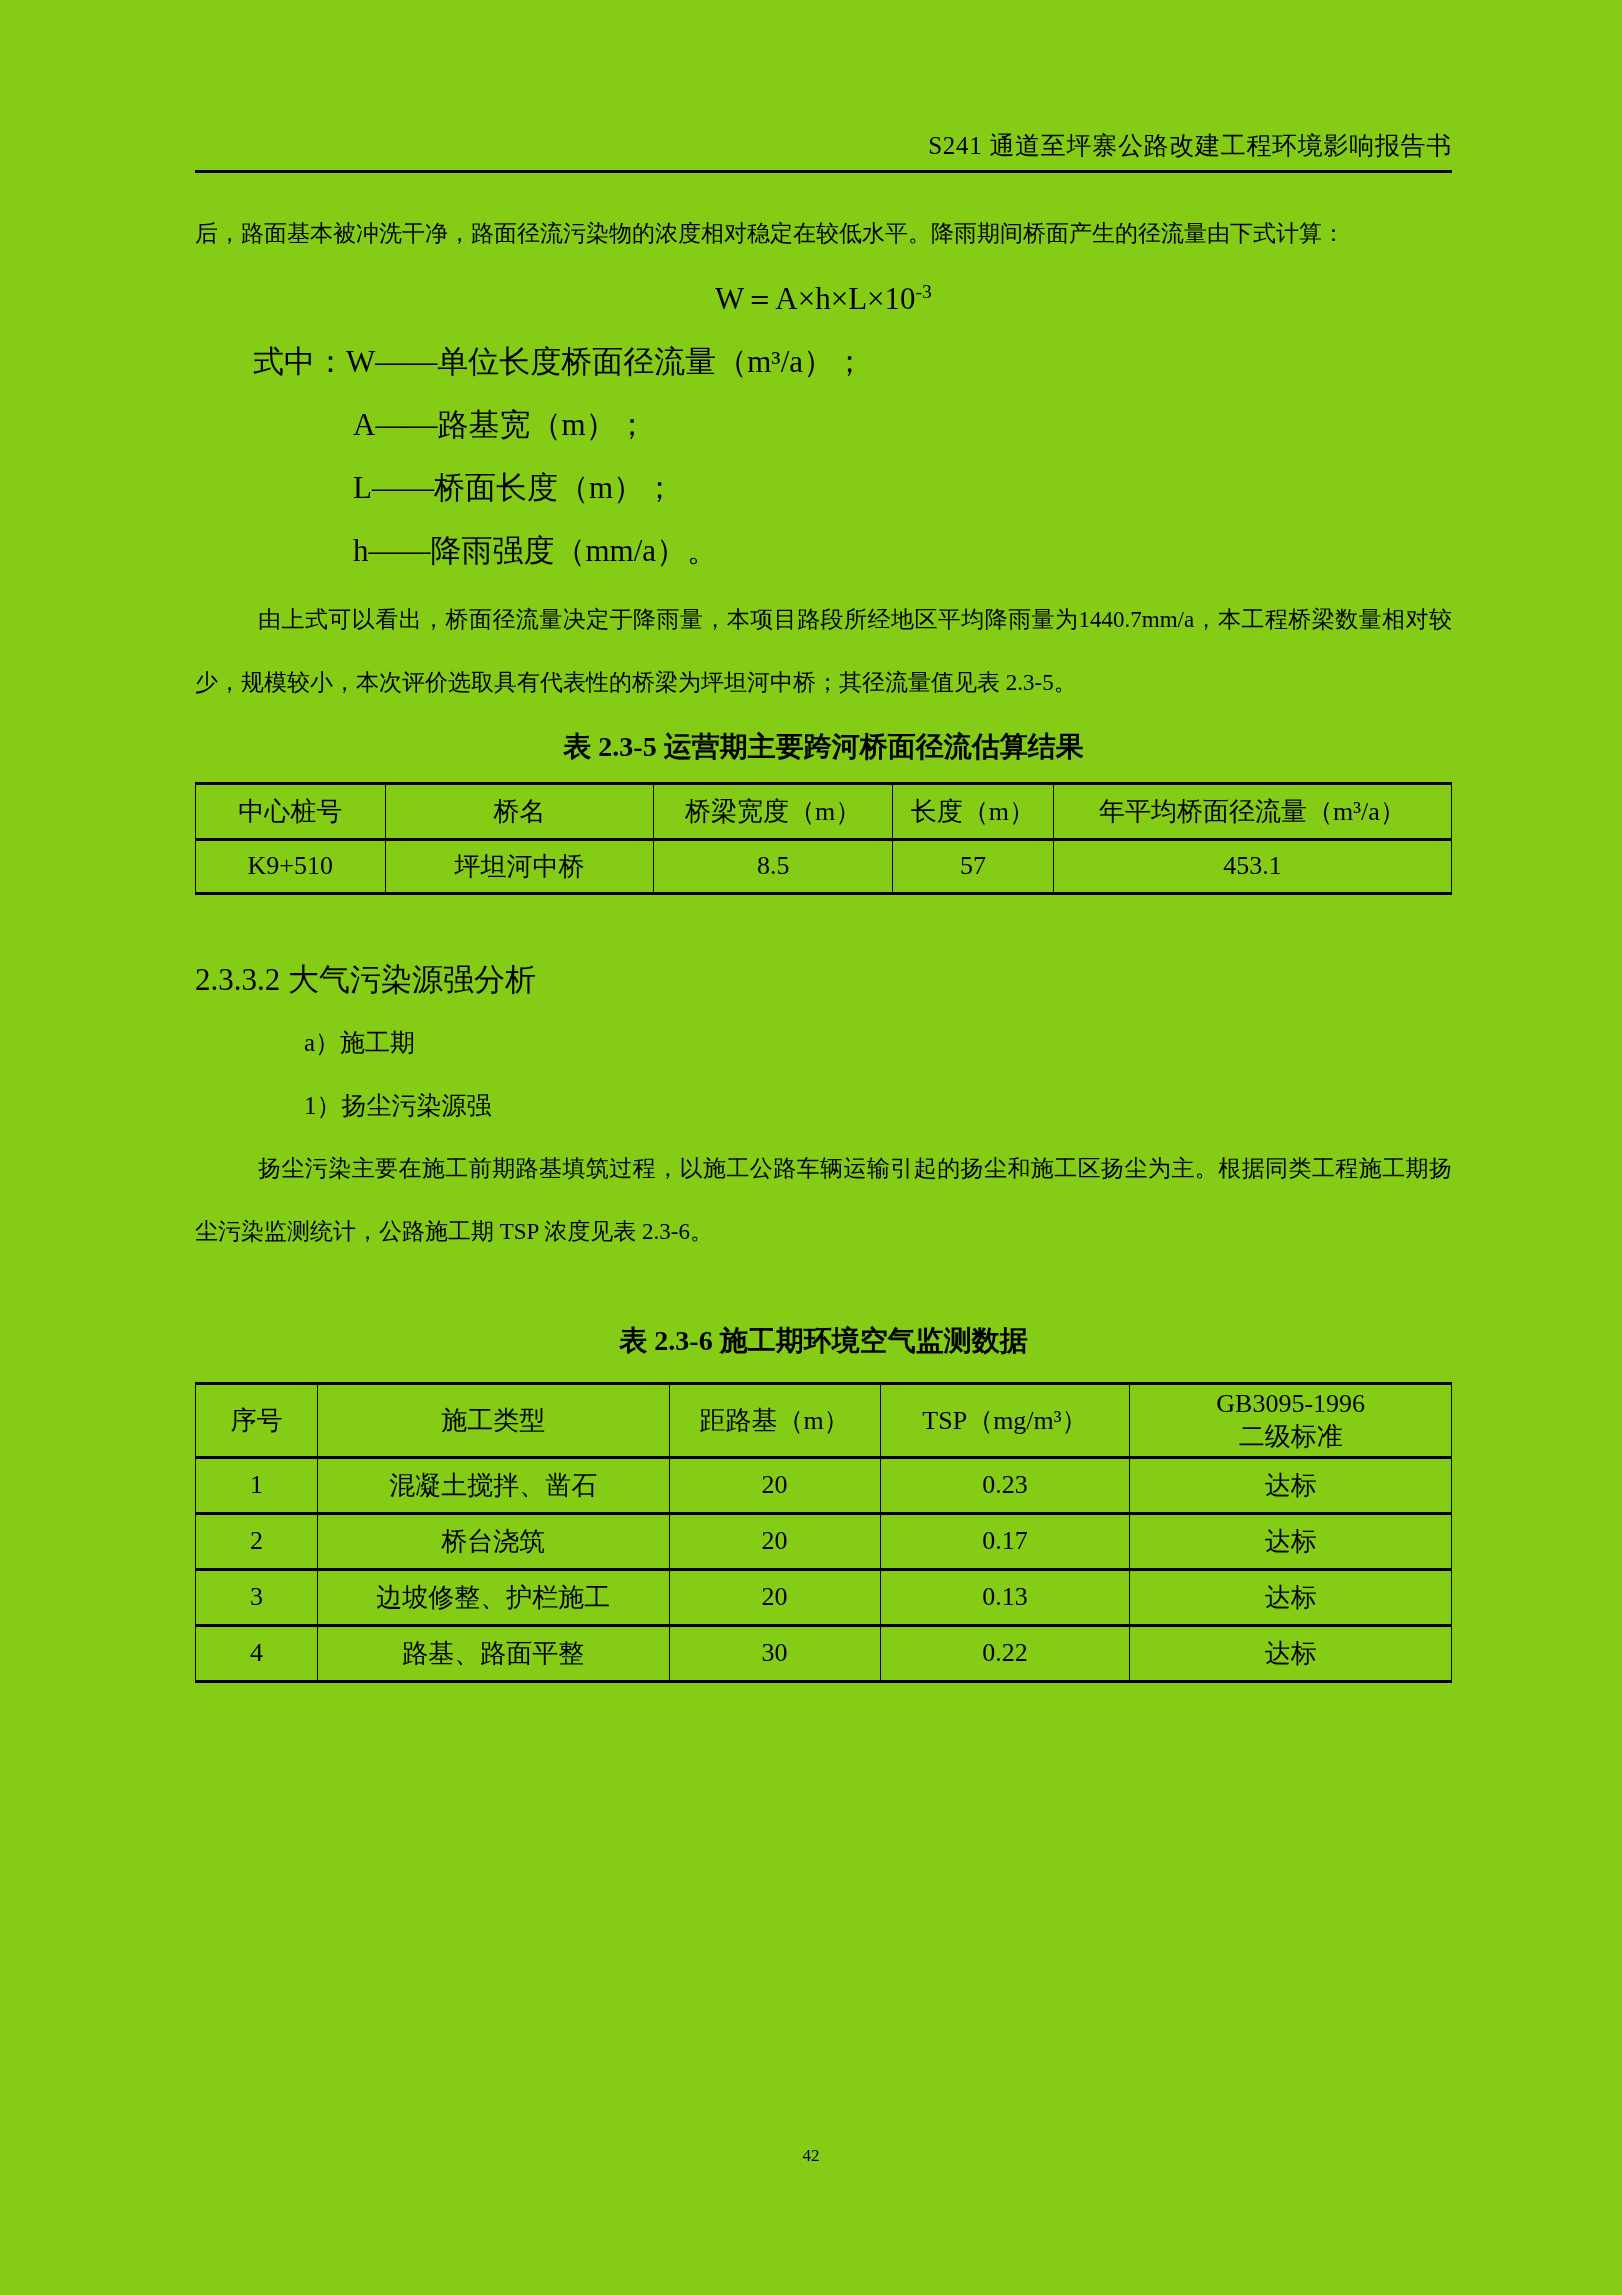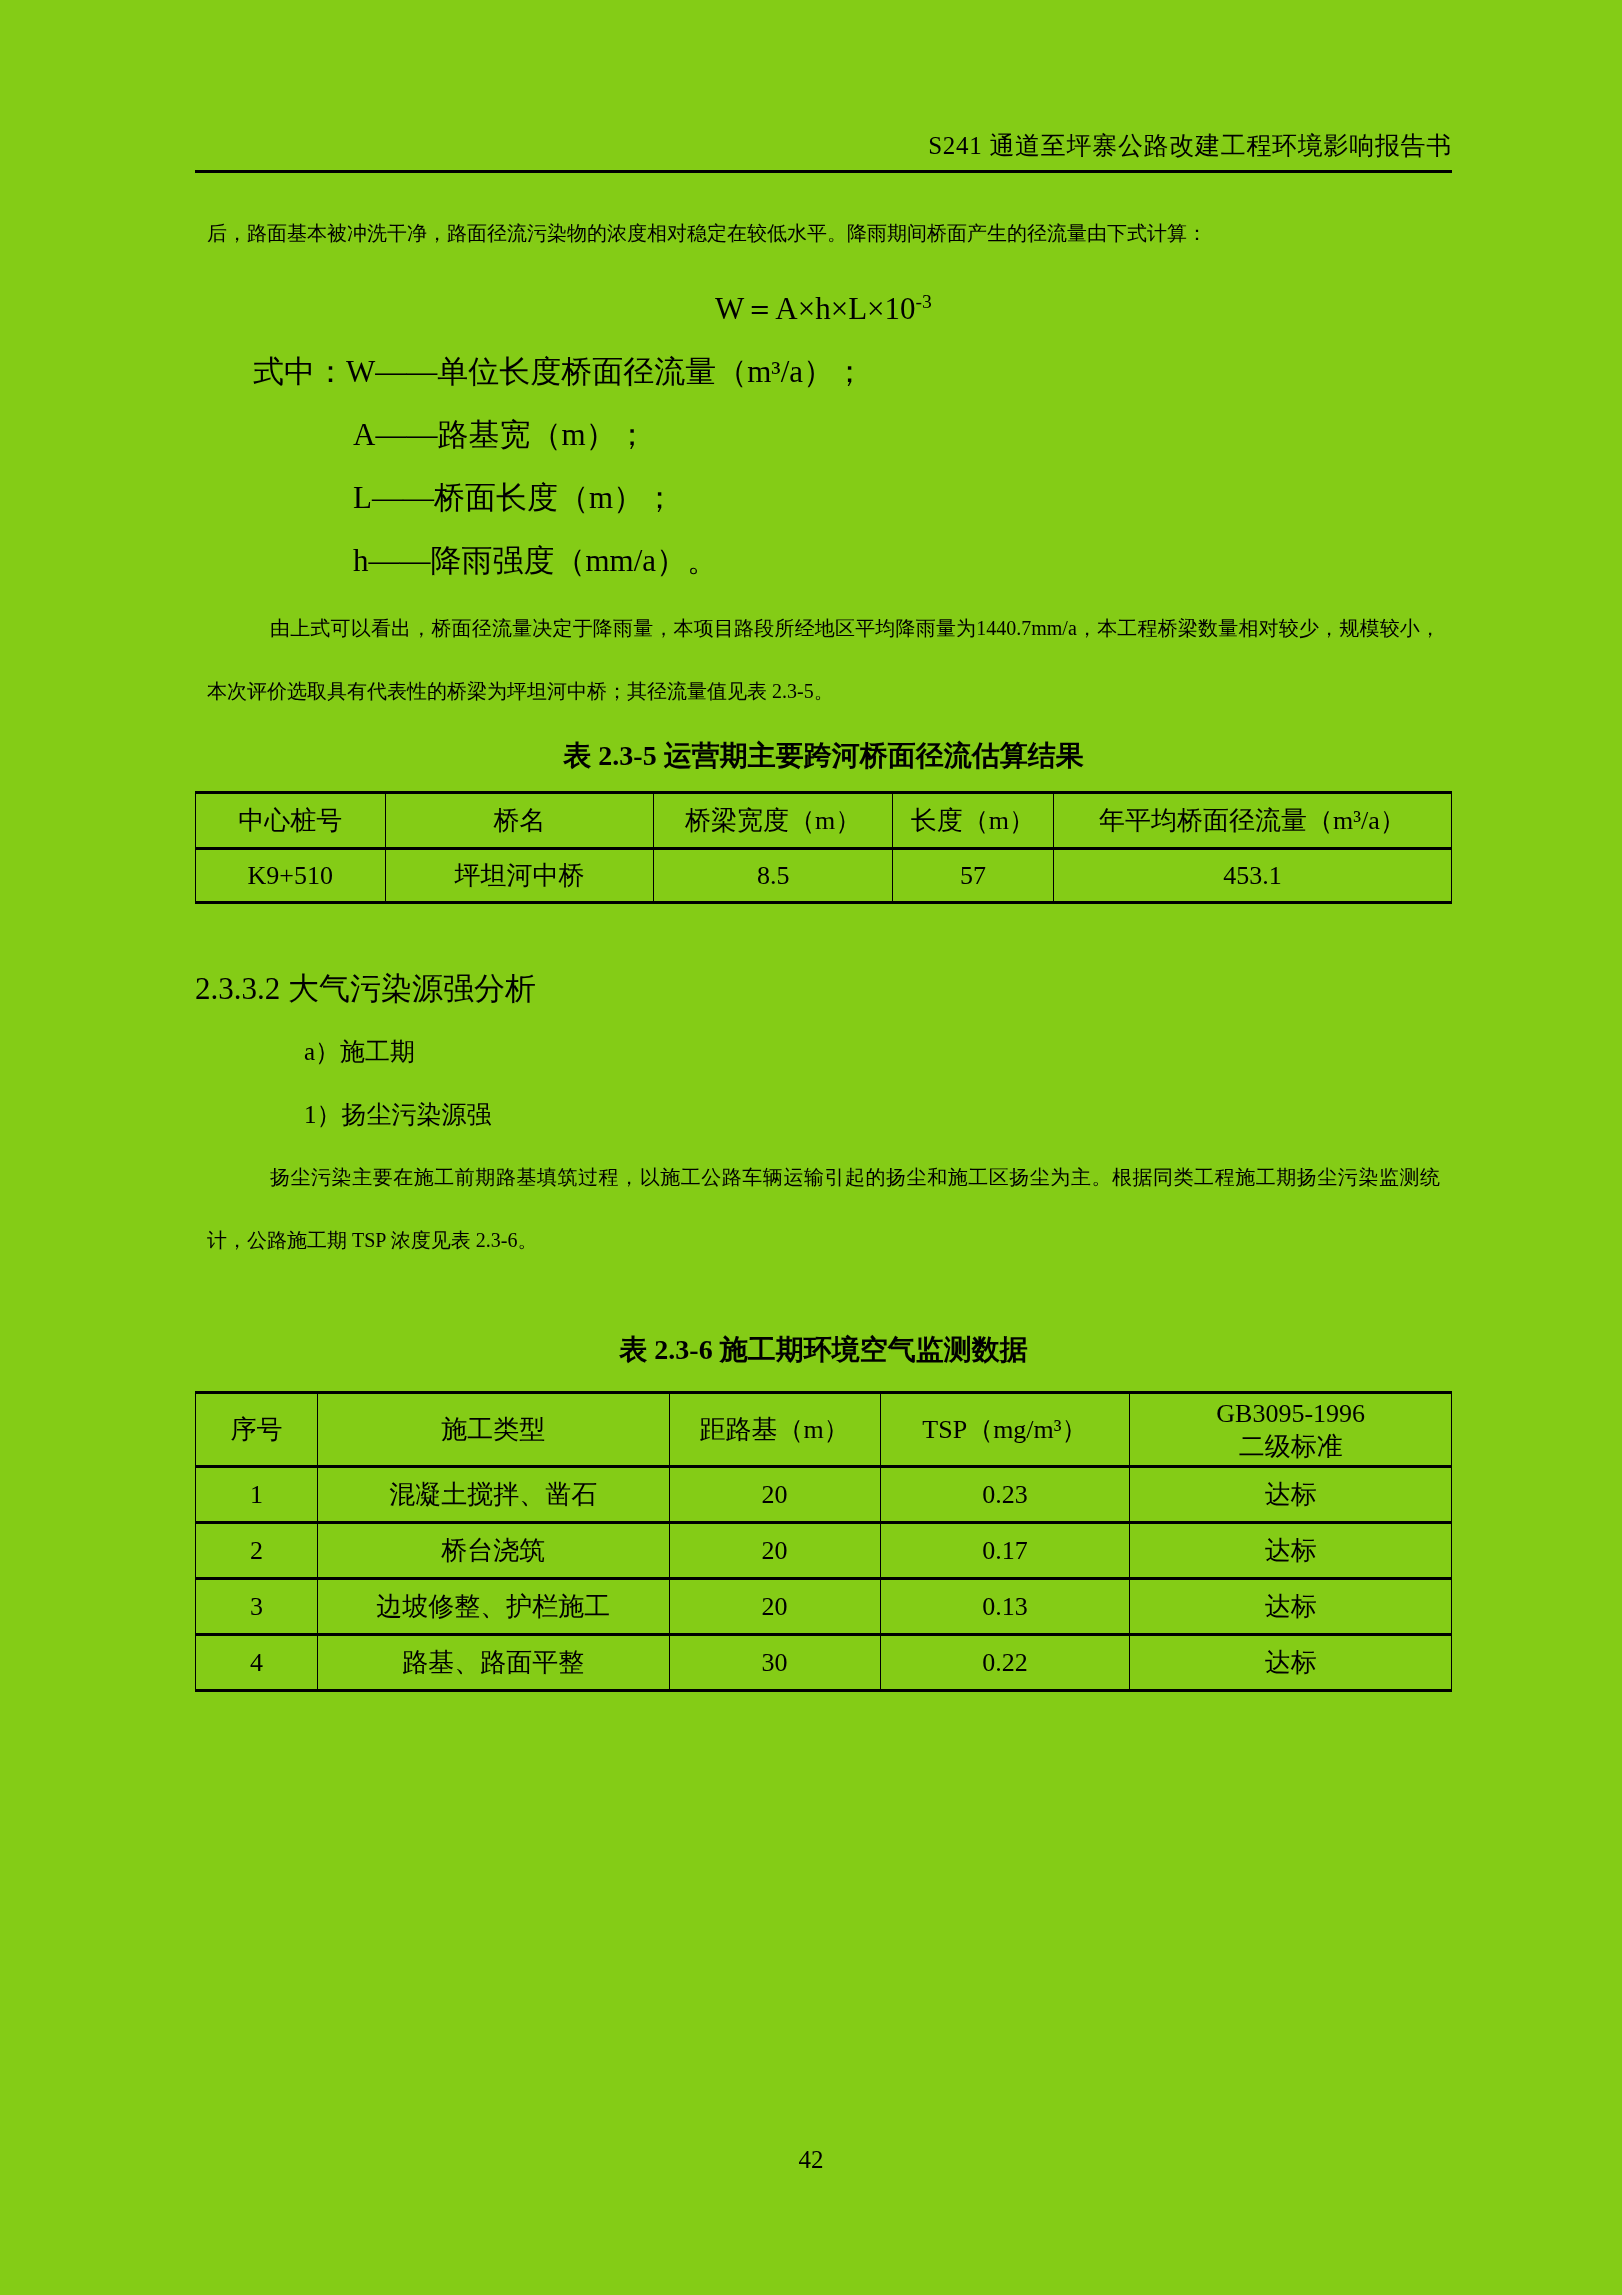--- a/index.html
+++ b/index.html
@@ -27,24 +27,24 @@
     letter-spacing: 0.7px;
   }
   .header-rule {
     margin-top: 6.5px;
     border: none;
     border-top: 3.9px solid #000000;
     height: 0;
   }
   
   .para {
-    font-size: 20px;
+    font-size: 23px;
     line-height: 63px;
     text-align: justify;
-    margin: 12px;
+    margin: 0;
   }
   .para.indent { text-indent: 63px; }
   .p1 { margin-top: 29px; }
   .formula-line {
     font-size: 31px;
     line-height: 63px;
     text-align: center;
     margin: 2.6px 0 0 0;
   }
   .formula-line sup {
@@ -106,21 +106,21 @@
     margin: 0 0 0 109px;
   }
   .p3 { margin-top: 0; }
   
   .page-footer {
     position: absolute;
     left: 0;
     top: 2146px;
     width: 1622px;
     text-align: center;
-    font-size: 25px;
+    font-size: 17px;
   }
 </style>
 </head>
 <body>
 
 <div class="page">
 
   <div class="doc-header">S241 通道至坪寨公路改建工程环境影响报告书</div>
   <hr class="header-rule">
 

